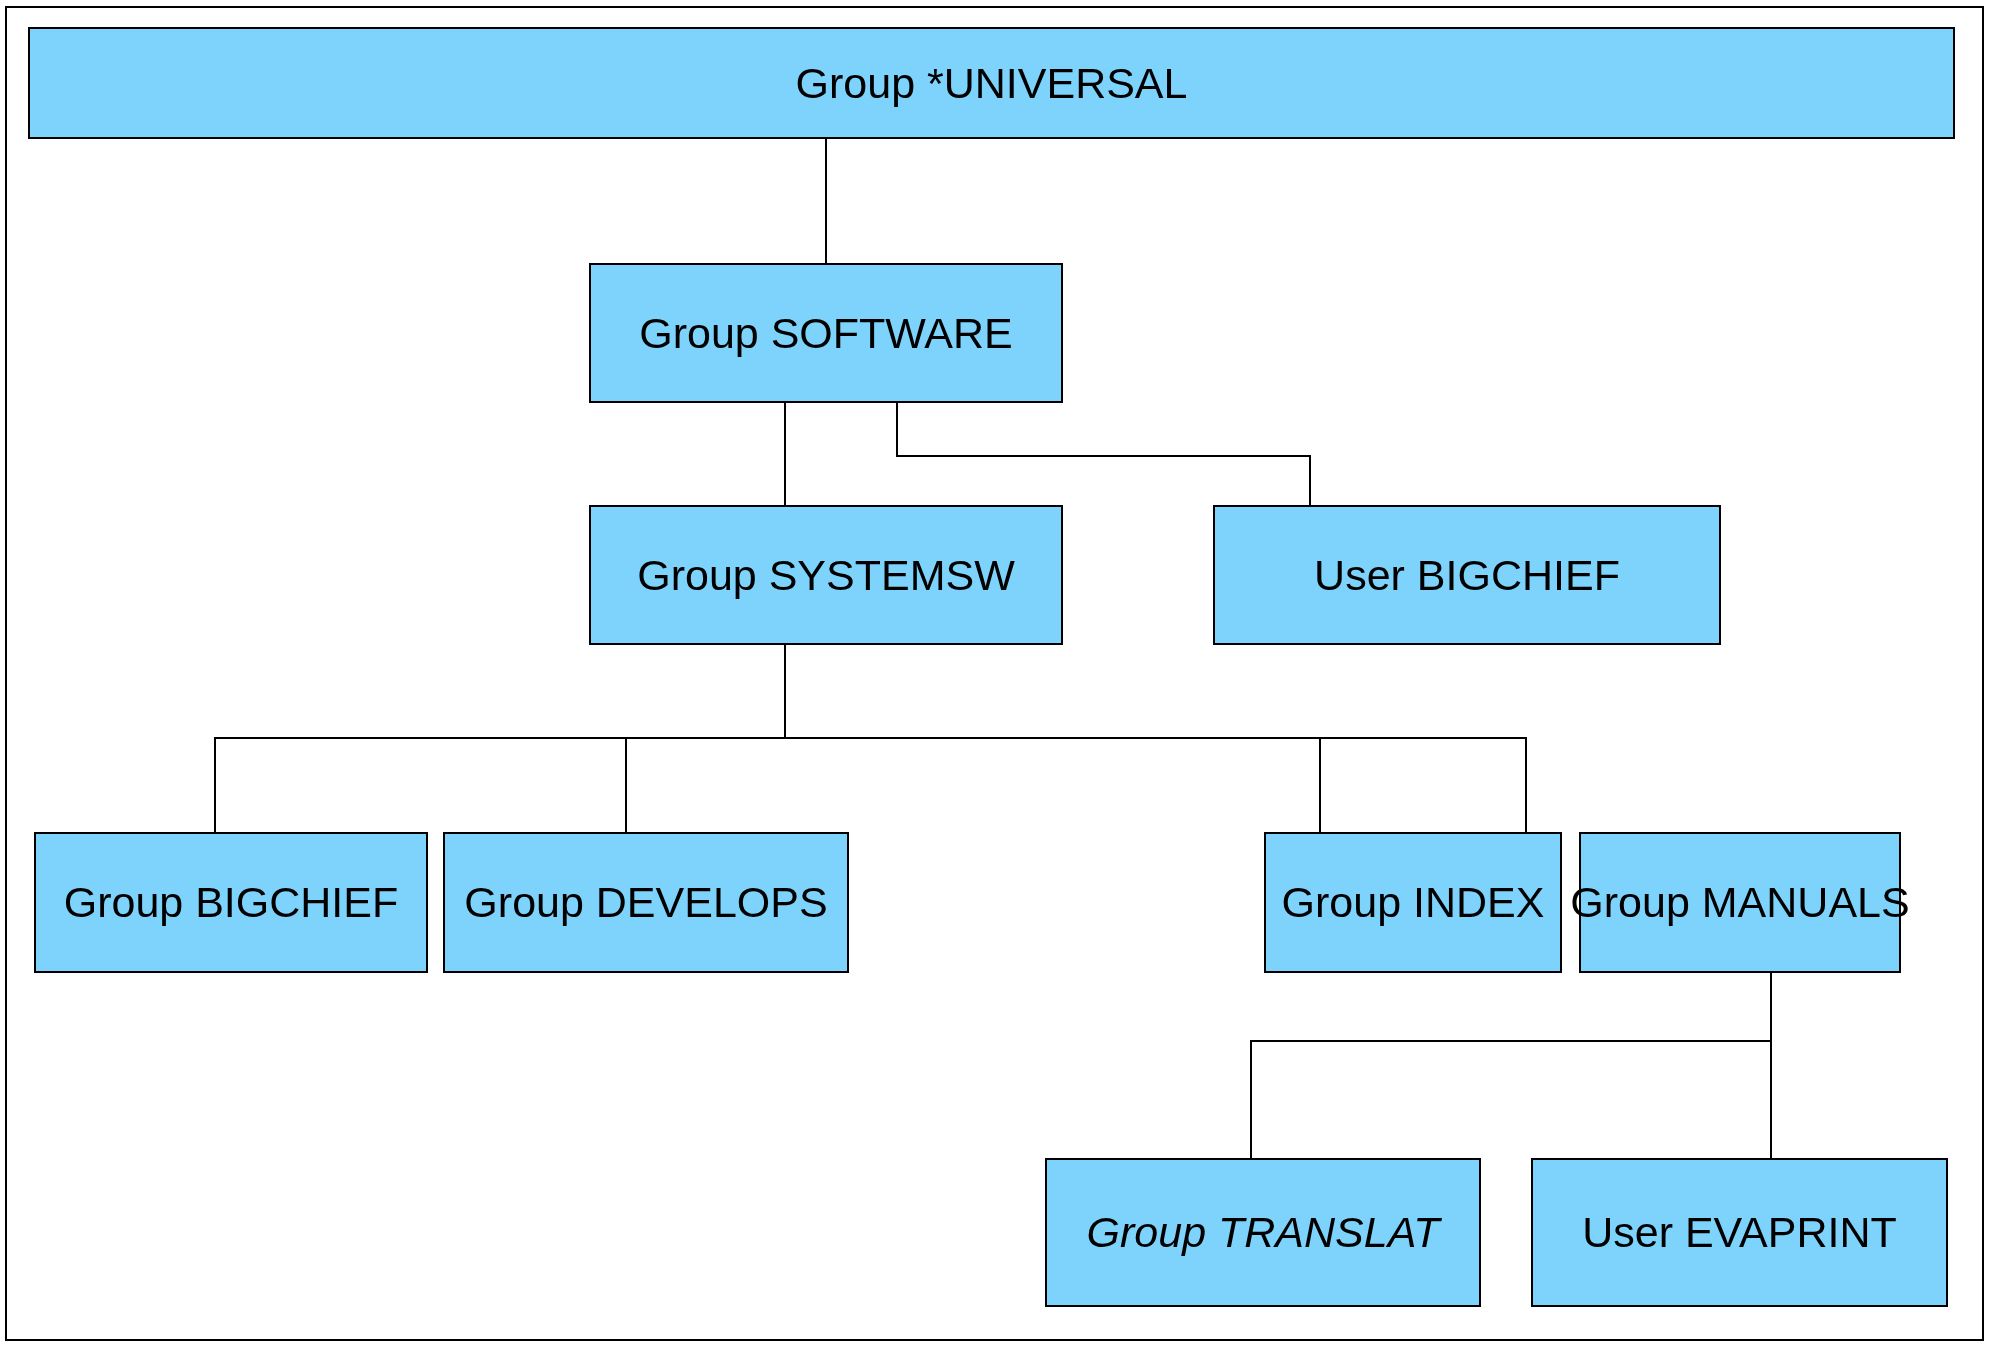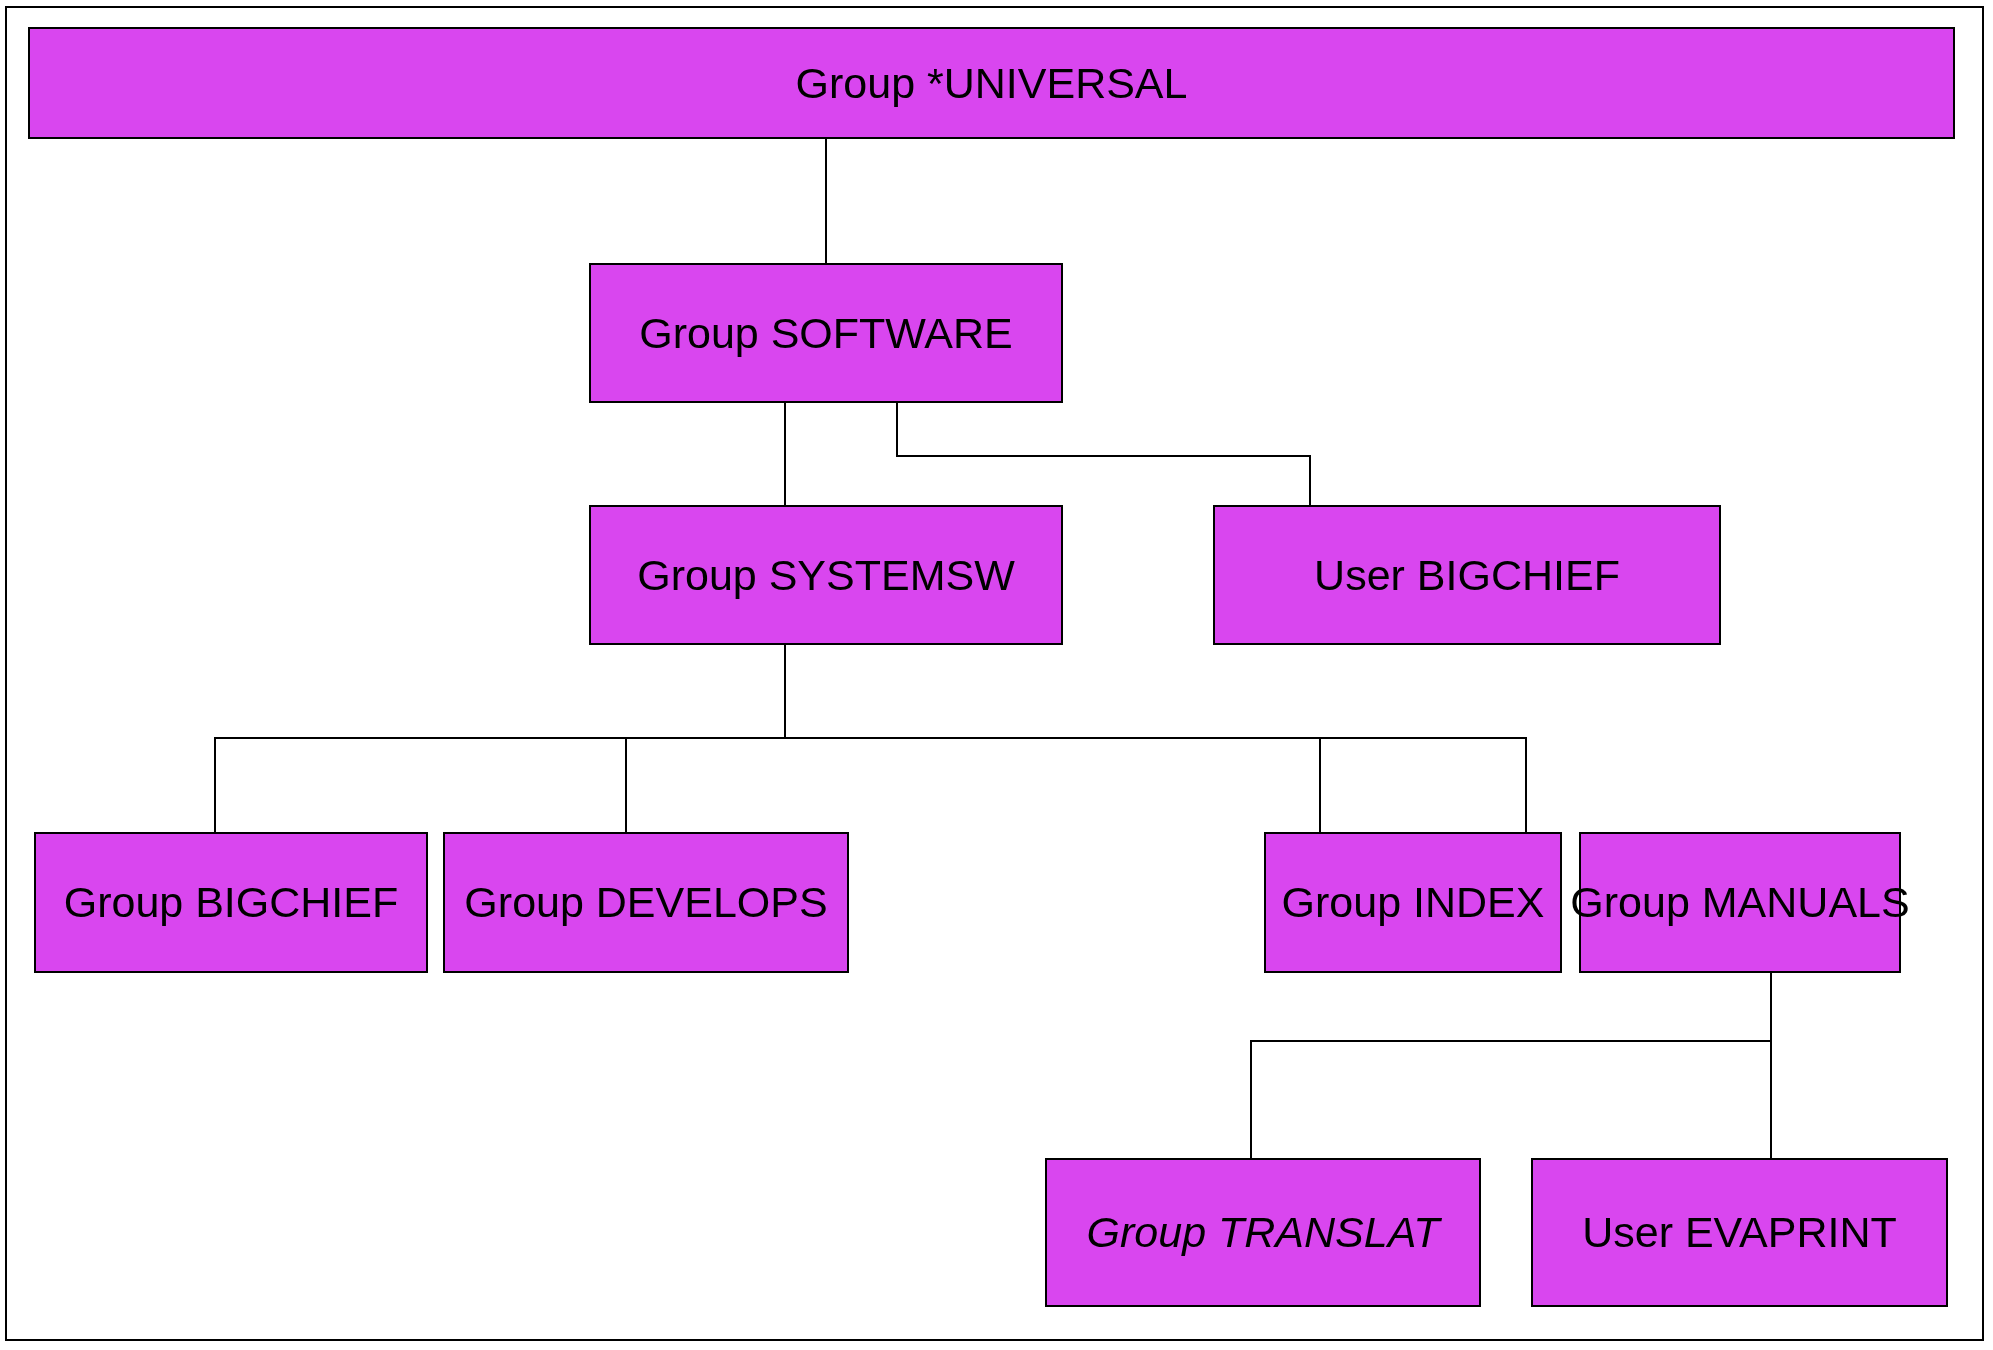--- a/index.html
+++ b/index.html
@@ -16,21 +16,21 @@
     position:absolute;
     left:5px; top:6px;
     width:1979px; height:1335px;
     border:2px solid #000000;
     box-sizing:border-box;
   }
   .node{
     position:absolute;
     box-sizing:border-box;
     border:2px solid #000000;
-    background:#d946ef;
+    background:#7dd3fc;
     display:flex;
     align-items:center;
     justify-content:center;
     color:#000000;
     font-family:"Liberation Sans",sans-serif;
     white-space:nowrap;
     z-index:3;
   }
   .node-label{
     font-size:43px;

